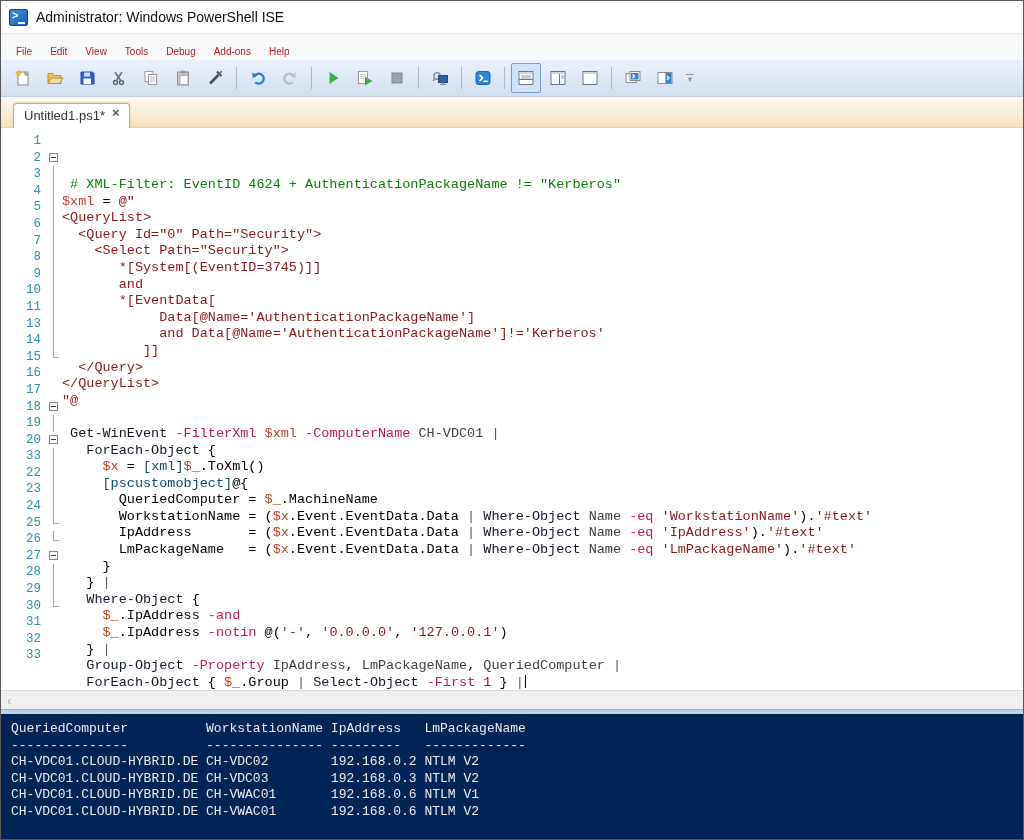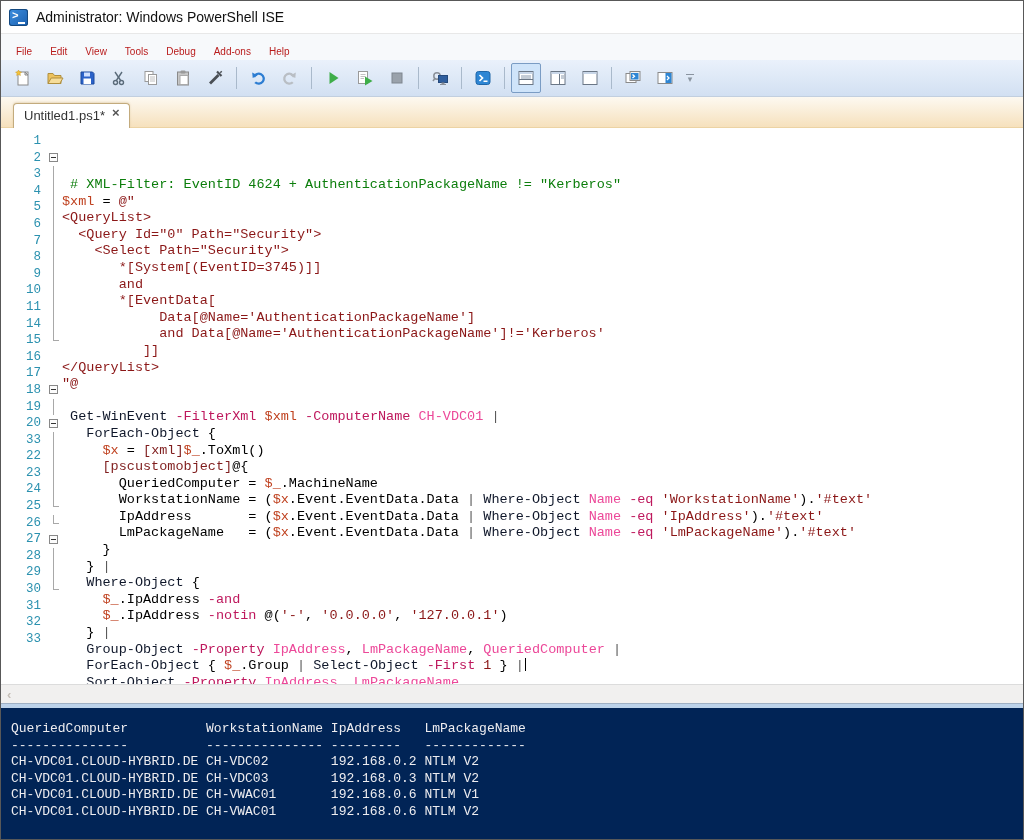--- a/index.html
+++ b/index.html
@@ -36,25 +36,25 @@
   .fbox{position:absolute;left:3px;top:3.5px;width:9px;height:9px;background:#fcfcfc;border:1px solid #888;box-sizing:border-box;}
   .fbox::after{content:"";position:absolute;left:1px;right:1px;top:3px;height:1px;background:#333;}
   .code{flex:1;margin-top:44px;}
   .caret{display:inline-block;width:1.5px;height:13px;background:#000;vertical-align:-2px;margin-left:1px;}
   
   .hscroll{height:18px;flex:none;background:#f1f0ef;border-top:1px solid #dcdcdc;display:flex;align-items:center;}
   .hscroll .left-arrow{color:#c4beb6;font-size:13px;padding-left:6px;font-weight:bold;}
   .console-sep1{height:1px;flex:none;background:#9fb0c4;}
   .console-sep2{height:4px;flex:none;background:#bcd2ea;}
   
-  .console{flex:none;height:118px;background:#012456;color:#eeedf0;padding:13px 0 0 10px;overflow:hidden;}
+  .console{flex:none;height:118px;background:#012456;color:#eeedf0;padding:7px 0 0 10px;overflow:hidden;}
   .console pre{margin:0;font-family:"Liberation Mono","DejaVu Sans Mono",monospace;font-size:13px;line-height:16.5px;}
   svg{display:block;}
 </style>
-<style>.tk-p{color:#000000}.tk-cm{color:#0c7e0c}.tk-s{color:#8b1717}.tk-c{color:#0f172a}.tk-pr{color:#be185d}.tk-v{color:#bf401e}.tk-a{color:#ec4899}.tk-t{color:#7f1d1d}.tk-n{color:#8b1717}.tk-pi{color:#5a5a5a}.ln{color:#2B91AF}</style></head>
+<style>.tk-p{color:#000000}.tk-cm{color:#0c7e0c}.tk-s{color:#8b1717}.tk-c{color:#0f172a}.tk-pr{color:#be185d}.tk-v{color:#bf401e}.tk-a{color:#404040}.tk-t{color:#0c4a6e}.tk-n{color:#8b1717}.tk-pi{color:#5a5a5a}.ln{color:#2B91AF}</style></head>
 <body>
 
 <div class="window">
 
   <div class="titlebar">
     <span class="ps-badge">
       <span class="gt">&gt;</span>
         <span class="us"></span>
     </span>
     <span class="title">Administrator: Windows PowerShell ISE</span>
@@ -280,20 +280,21 @@
       <div class="code-row"><span class="ln">2</span><span class="fold"><span class="fbox"></span></span><span class="code"><span class="tk-v">$xml</span><span class="tk-p"> = </span><span class="tk-s">@"</span></span></div>
       <div class="code-row"><span class="ln">3</span><span class="fold"><span class="fv"></span></span><span class="code"><span class="tk-s">&lt;QueryList&gt;</span></span></div>
       <div class="code-row"><span class="ln">4</span><span class="fold"><span class="fv"></span></span><span class="code"><span class="tk-s">  &lt;Query Id="0" Path="Security"&gt;</span></span></div>
       <div class="code-row"><span class="ln">5</span><span class="fold"><span class="fv"></span></span><span class="code"><span class="tk-s">    &lt;Select Path="Security"&gt;</span></span></div>
       <div class="code-row"><span class="ln">6</span><span class="fold"><span class="fv"></span></span><span class="code"><span class="tk-s">       *[System[(EventID=3745)]]</span></span></div>
       <div class="code-row"><span class="ln">7</span><span class="fold"><span class="fv"></span></span><span class="code"><span class="tk-s">       and</span></span></div>
       <div class="code-row"><span class="ln">8</span><span class="fold"><span class="fv"></span></span><span class="code"><span class="tk-s">       *[EventData[</span></span></div>
       <div class="code-row"><span class="ln">9</span><span class="fold"><span class="fv"></span></span><span class="code"><span class="tk-s">            Data[@Name='AuthenticationPackageName']</span></span></div>
       <div class="code-row"><span class="ln">10</span><span class="fold"><span class="fv"></span></span><span class="code"><span class="tk-s">            and Data[@Name='AuthenticationPackageName']!='Kerberos'</span></span></div>
       <div class="code-row"><span class="ln">11</span><span class="fold"><span class="fv"></span></span><span class="code"><span class="tk-s">          ]]</span></span></div>
+      <div class="code-row"><span class="ln">13</span><span class="fold"><span class="fv"></span></span><span class="code"><span class="tk-s">  &lt;/Query&gt;</span></span></div>
       <div class="code-row"><span class="ln">14</span><span class="fold"><span class="fv"></span></span><span class="code"><span class="tk-s">&lt;/QueryList&gt;</span></span></div>
       <div class="code-row"><span class="ln">15</span><span class="fold"><span class="fv half"></span><span class="fh"></span></span><span class="code"><span class="tk-s">"@</span></span></div>
       <div class="code-row"><span class="ln">16</span><span class="fold"></span><span class="code"></span></div>
       <div class="code-row"><span class="ln">17</span><span class="fold"></span><span class="code"><span class="tk-p"> </span><span class="tk-c">Get-WinEvent</span><span class="tk-p"> </span><span class="tk-pr">-FilterXml</span><span class="tk-p"> </span><span class="tk-v">$xml</span><span class="tk-p"> </span><span class="tk-pr">-ComputerName</span><span class="tk-p"> </span><span class="tk-a">CH-VDC01</span><span class="tk-p"> </span><span class="tk-pi">|</span></span></div>
       <div class="code-row"><span class="ln">18</span><span class="fold"><span class="fbox"></span></span><span class="code"><span class="tk-p">   </span><span class="tk-c">ForEach-Object</span><span class="tk-p"> {</span></span></div>
       <div class="code-row"><span class="ln">19</span><span class="fold"><span class="fv"></span></span><span class="code"><span class="tk-p">     </span><span class="tk-v">$x</span><span class="tk-p"> = </span><span class="tk-t">[xml]</span><span class="tk-v">$_</span><span class="tk-p">.ToXml()</span></span></div>
       <div class="code-row"><span class="ln">20</span><span class="fold"><span class="fbox"></span></span><span class="code"><span class="tk-p">     </span><span class="tk-t">[pscustomobject]</span><span class="tk-p">@{</span></span></div>
       <div class="code-row"><span class="ln">33</span><span class="fold"><span class="fv"></span></span><span class="code"><span class="tk-p">       QueriedComputer = </span><span class="tk-v">$_</span><span class="tk-p">.MachineName</span></span></div>
       <div class="code-row"><span class="ln">22</span><span class="fold"><span class="fv"></span></span><span class="code"><span class="tk-p">       WorkstationName = (</span><span class="tk-v">$x</span><span class="tk-p">.Event.EventData.Data </span><span class="tk-pi">|</span><span class="tk-p"> </span><span class="tk-c">Where-Object</span><span class="tk-p"> </span><span class="tk-a">Name</span><span class="tk-p"> </span><span class="tk-pr">-eq</span><span class="tk-p"> </span><span class="tk-s">'WorkstationName'</span><span class="tk-p">).</span><span class="tk-s">'#text'</span></span></div>
       <div class="code-row"><span class="ln">23</span><span class="fold"><span class="fv"></span></span><span class="code"><span class="tk-p">       IpAddress       = (</span><span class="tk-v">$x</span><span class="tk-p">.Event.EventData.Data </span><span class="tk-pi">|</span><span class="tk-p"> </span><span class="tk-c">Where-Object</span><span class="tk-p"> </span><span class="tk-a">Name</span><span class="tk-p"> </span><span class="tk-pr">-eq</span><span class="tk-p"> </span><span class="tk-s">'IpAddress'</span><span class="tk-p">).</span><span class="tk-s">'#text'</span></span></div>

